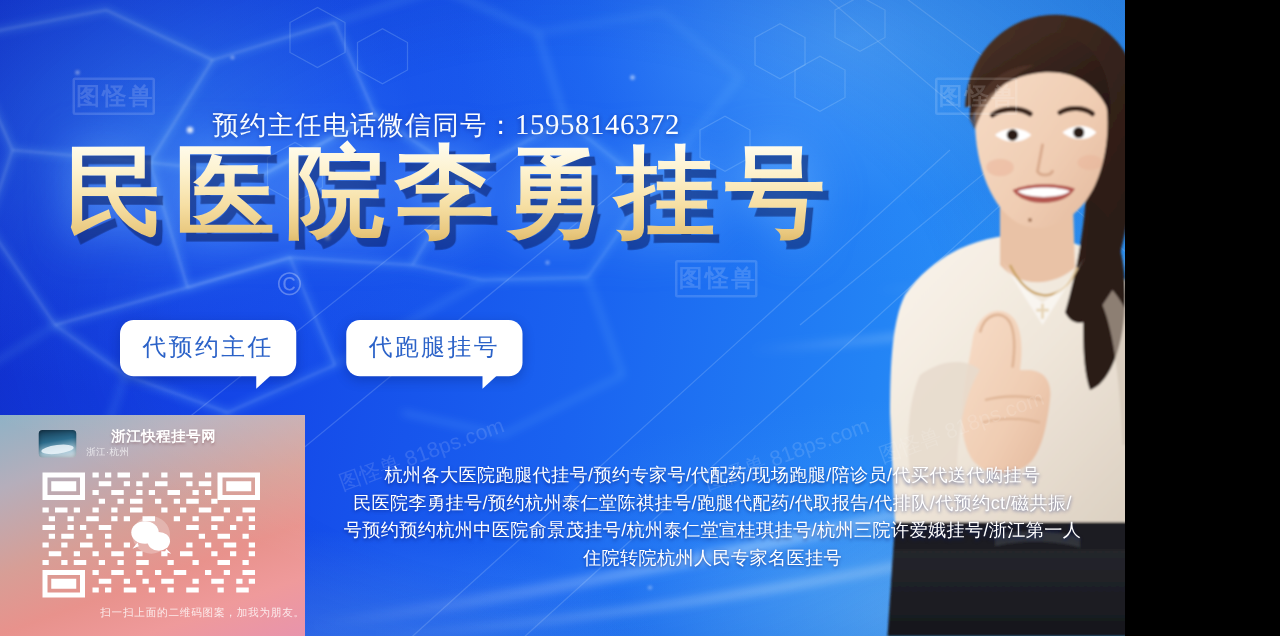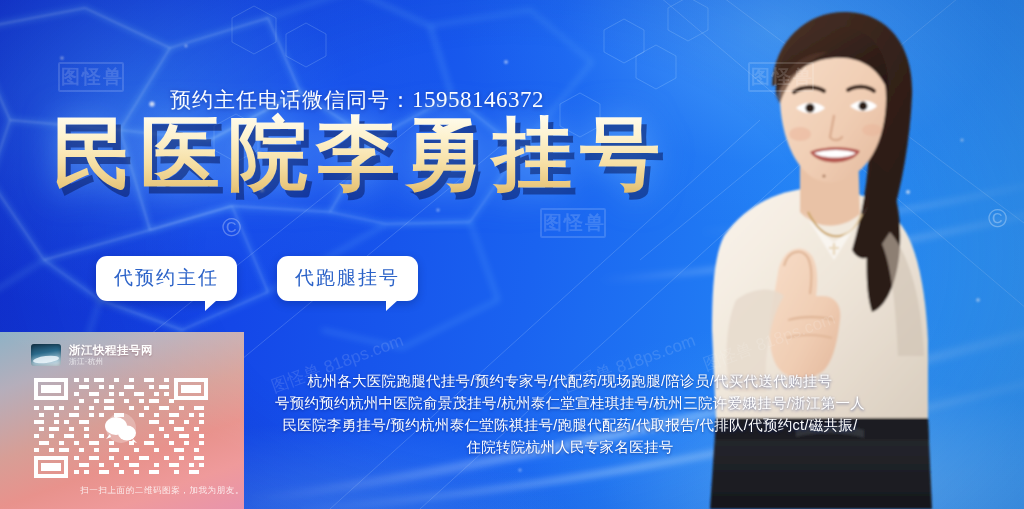--- a/index.html
+++ b/index.html
@@ -2,21 +2,21 @@
 <html><head>
 <meta charset="utf-8">
 <style>
   html, body {
     margin: 0;
     padding: 0;
     background: #000;
   }
   #poster {
     position: relative;
-    width: 1024px;
+    width: 900px;
     height: 509px;
     overflow: hidden;
     font-family: "Liberation Sans", "DejaVu Sans", sans-serif;
     background: linear-gradient(100deg, #1231d8 0%, #1447e8 26%, #1a63f0 52%, #2384f5 76%, #35a0f8 100%);
   }
 
   
   .bg-layer { position: absolute; inset: 0; pointer-events: none; }
 
   .bg-glow-tl {
@@ -186,20 +186,21 @@
     background: rgba(235,244,250,0.85);
     transform: rotate(-7deg);
   }
   .qr-name {
     font-size: 11.5px;
     font-weight: bold;
     color: #ffffff;
     letter-spacing: 0.5px;
     text-shadow: 0 1px 2px rgba(120,60,60,0.35);
     line-height: 1.25;
+    margin-left: 20px;
   }
   .qr-sub {
     font-size: 7.5px;
     color: rgba(255,255,255,0.72);
     letter-spacing: 0.4px;
     line-height: 1.3;
   }
   .qr-matrix {
     position: absolute;
     left: 32px; top: 44px;
@@ -416,22 +417,22 @@
 
   <div class="main-title">民医院李勇挂号</div>
 
   <div class="bubbles">
     <div class="bubble">代预约主任</div>
     <div class="bubble">代跑腿挂号</div>
   </div>
 
   <div class="desc">
     <div>杭州各大医院跑腿代挂号/预约专家号/代配药/现场跑腿/陪诊员/代买代送代购挂号</div>
+    <div>民医院李勇挂号/预约杭州泰仁堂陈祺挂号/跑腿代配药/代取报告/代排队/代预约ct/磁共振/</div>
     <div>号预约预约杭州中医院俞景茂挂号/杭州泰仁堂宣桂琪挂号/杭州三院许爱娥挂号/浙江第一人</div>
-    <div>民医院李勇挂号/预约杭州泰仁堂陈祺挂号/跑腿代配药/代取报告/代排队/代预约ct/磁共振/</div>
     <div class="last">住院转院杭州人民专家名医挂号</div>
   </div>
 
   <div class="qr-card">
     <div class="qr-sheen"></div>
 
     <div class="qr-head">
       <div class="qr-avatar"></div>
       <div>
         <div class="qr-name">浙江快程挂号网</div>

